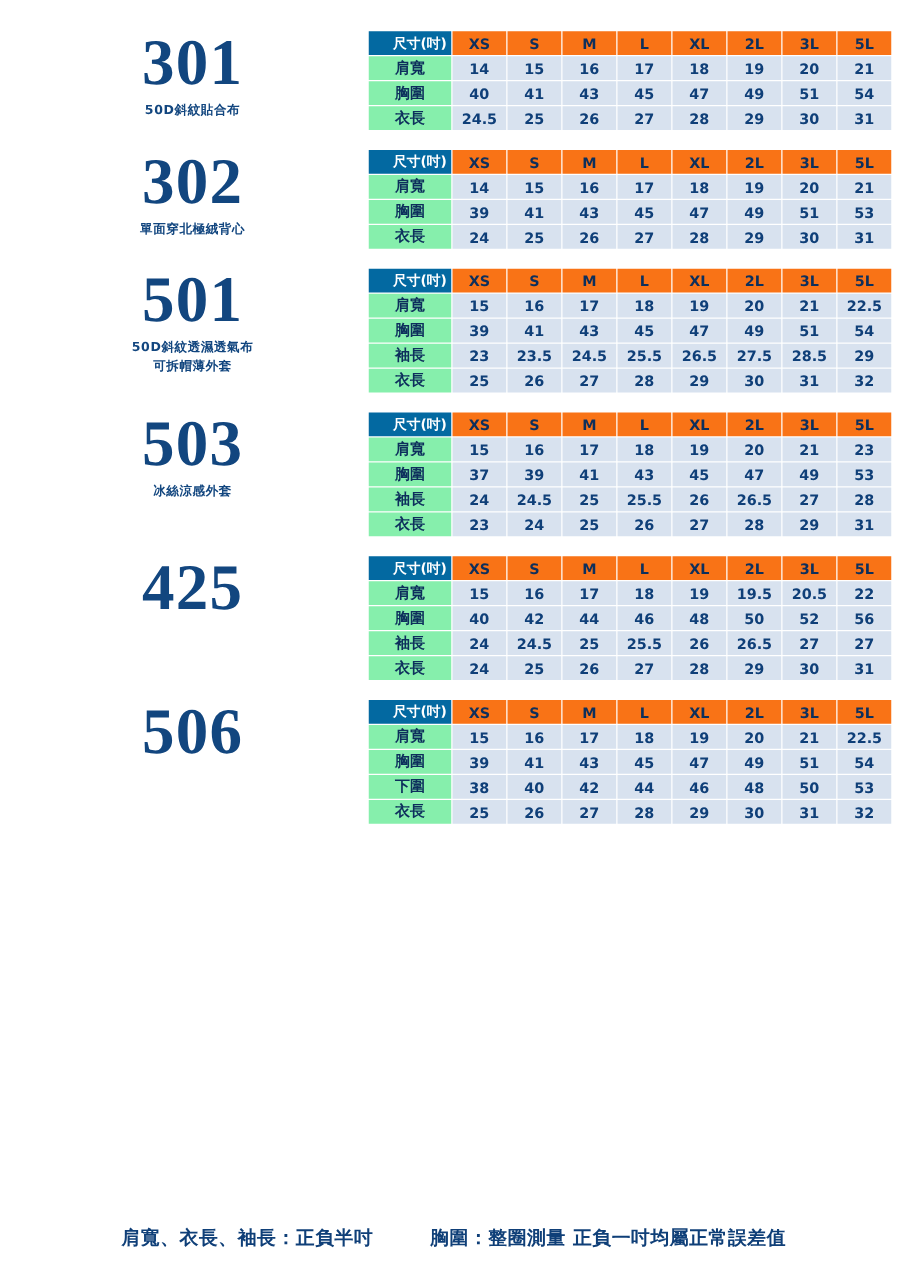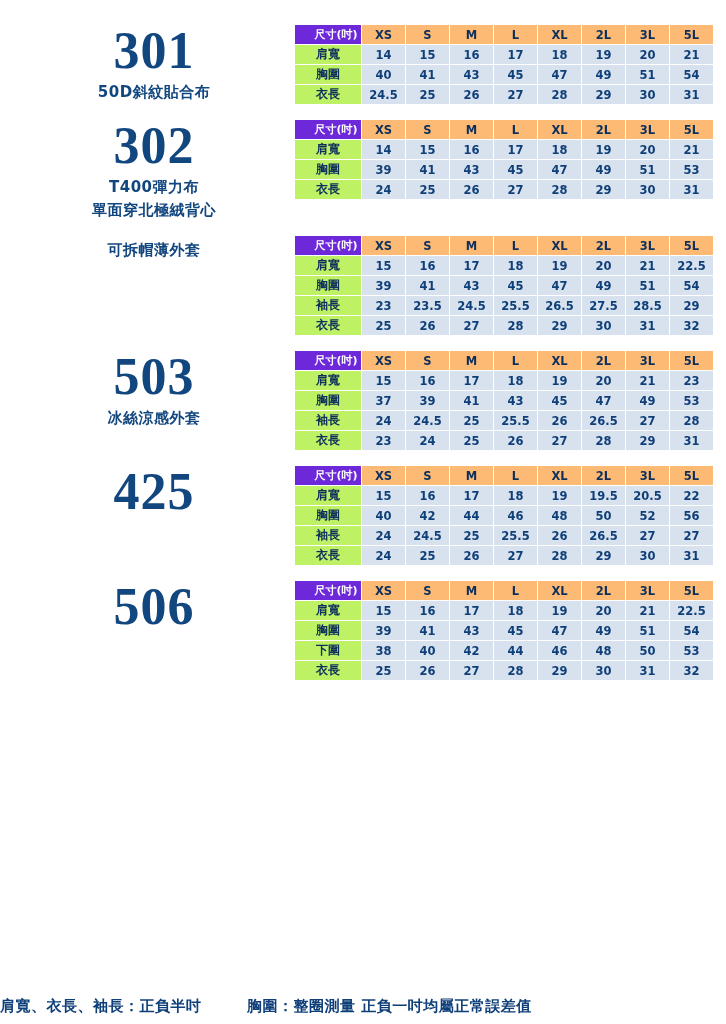--- a/index.html
+++ b/index.html
@@ -39,21 +39,21 @@
   .model-code {
     font-family: "Liberation Serif", serif;
     font-weight: bold;
     font-size: 52px;
     line-height: 1.02;
     color: #12467f;
     letter-spacing: 1px;
   }
   .desc {
     font-family: "DejaVu Sans", sans-serif;
-    font-size: 15px;
+    font-size: 10px;
     font-weight: bold;
     line-height: 1.5;
     color: #12467f;
     margin-top: 4px;
     letter-spacing: 0.5px;
   }
   table.size-table {
     border-collapse: separate;
     border-spacing: 1px;
     width: 412px;
@@ -64,42 +64,43 @@
     text-align: center;
     vertical-align: middle;
     font-family: "DejaVu Sans", sans-serif;
     font-size: 11.5px;
     font-weight: bold;
     color: #0f3f78;
     background: #d8e2ef;
     padding: 0;
   }
   table.size-table tr.head td {
-    background: #fdba74;
+    background: #f97316;
     color: #0d2f5c;
     font-size: 11.5px;
   }
   table.size-table tr.head td.corner {
-    background: #6d28d9;
+    background: #0369a1;
     color: #ffffff;
     font-size: 11px;
     padding-left: 16px;
   }
   table.size-table td.rowlabel {
-    background: #bef264;
+    background: #86efac;
     color: #0d2f5c;
     font-size: 12px;
   }
   table.size-table col.c-label { width: 66px; }
   table.size-table col.c-val { width: 43px; }
   .footer {
     position: absolute;
     left: 0;
     right: 0;
-    bottom: 8px;
+    bottom: 24px;
+    text-align: center;
     font-family: "DejaVu Sans", sans-serif;
     font-size: 15px;
     font-weight: bold;
     color: #0f3f78;
     letter-spacing: 0.5px;
   }
   .footer .seg { display: inline-block; }
   .footer .gap { display: inline-block; width: 34px; }
   .spacer-8 { height: 8px; }
 </style>
@@ -177,21 +178,20 @@
       </table>
     </div>
   </div>
 
   <div class="spacer-8"></div>
 
   <div class="product-row">
     <div class="left-col">
       <div class="model-code">302</div>
       <div class="desc">
-        <div>T400彈力布</div>
         <div>單面穿北極絨背心</div>
       </div>
     </div>
     <div class="right-col">
       <table class="size-table">
         <colgroup>
             <col class="c-label">
             <col class="c-val">
             <col class="c-val">
             <col class="c-val">
@@ -248,21 +248,23 @@
           </tr>
         </tbody>
       </table>
     </div>
   </div>
 
   <div class="spacer-8"></div>
 
   <div class="product-row">
     <div class="left-col">
+      <div class="model-code">501</div>
       <div class="desc">
+        <div>50D斜紋透濕透氣布</div>
         <div>可拆帽薄外套</div>
       </div>
     </div>
     <div class="right-col">
       <table class="size-table">
         <colgroup>
             <col class="c-label">
             <col class="c-val">
             <col class="c-val">
             <col class="c-val">

